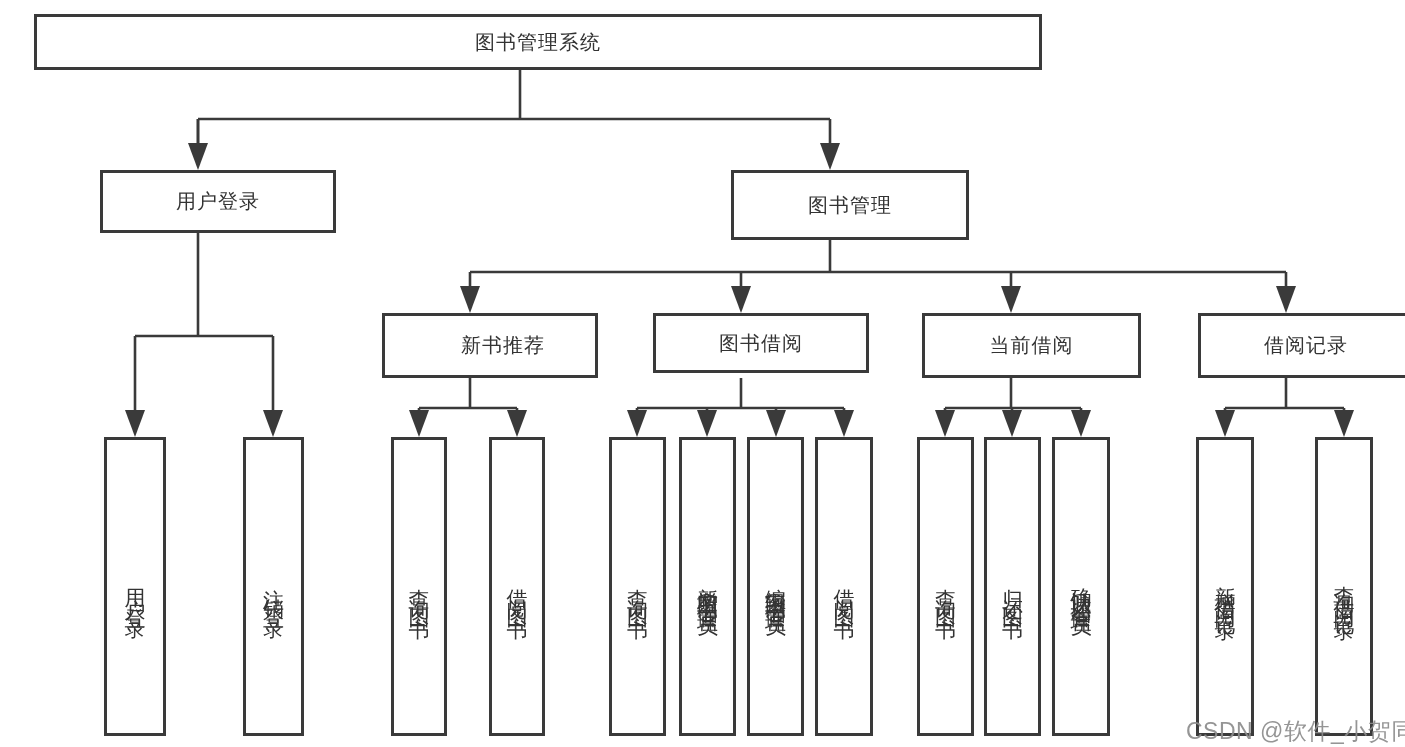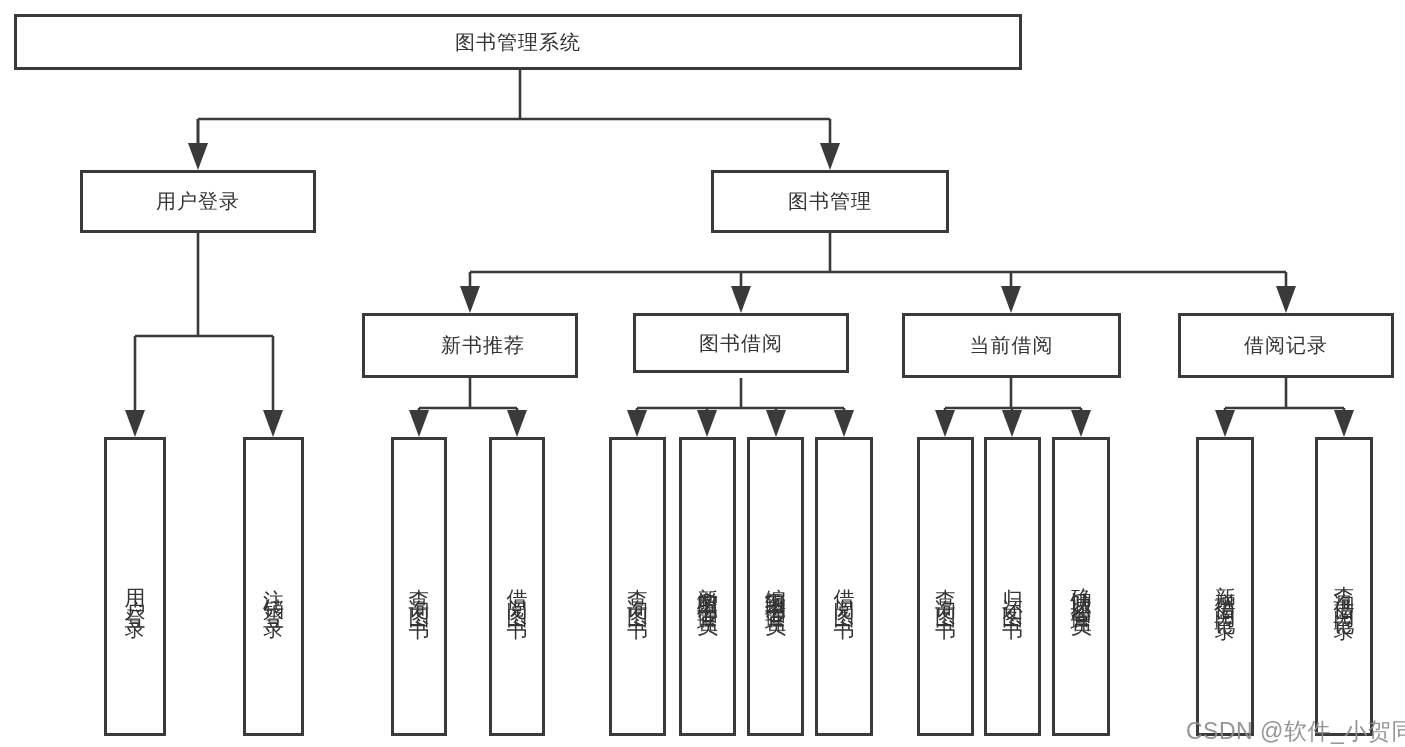--- a/index.html
+++ b/index.html
@@ -21,33 +21,33 @@
     position: absolute;
     box-sizing: border-box;
     border: 3px solid #3a3a3a;
     background: #ffffff;
     display: flex;
     align-items: center;
     justify-content: center;
     color: #333333;
     z-index: 1;
   }
-  .box.h { font-size: 20px; letter-spacing: 1px; }
+  .box.h { font-size: 20px; letter-spacing: 1px; margin-left: 20px; }
   .box.v {
     writing-mode: vertical-rl;
     text-orientation: mixed;
     font-size: 21px;
   }
   .box.v .lbl { display: block; }
   .ls4 { letter-spacing: 10px; margin-top: 10px; }
   .ls6 { letter-spacing: 7px;  margin-top: 7px; }
   .ls9 { letter-spacing: 4px;  margin-top: 4px; }
   .root-box   { left: 14px;  top: 14px;  width: 1008px; height: 56px; }
   .n-user     { left: 80px;  top: 170px; width: 236px;  height: 63px; }
-  .n-bookmgmt { left: 711px; top: 170px; width: 238px;  height: 63px; }
+  .n-bookmgmt { left: 711px; top: 170px; width: 238px;  height: 70px; }
   .n-newbook  { left: 362px; top: 313px; width: 216px;  height: 65px; padding-left: 26px; }
   .n-borrow   { left: 633px; top: 313px; width: 216px;  height: 60px; }
   .n-current  { left: 902px; top: 313px; width: 219px;  height: 65px; }
   .n-records  { left: 1178px;top: 313px; width: 216px;  height: 65px; }
   .leaf { top: 437px; height: 299px; }
   .lf-a1 { left: 104px;  width: 62px; }
   .lf-a2 { left: 243px;  width: 61px; }
   .lf-b1 { left: 391px;  width: 56px; }
   .lf-b2 { left: 489px;  width: 56px; }
   .lf-c1 { left: 609px;  width: 57px; }

